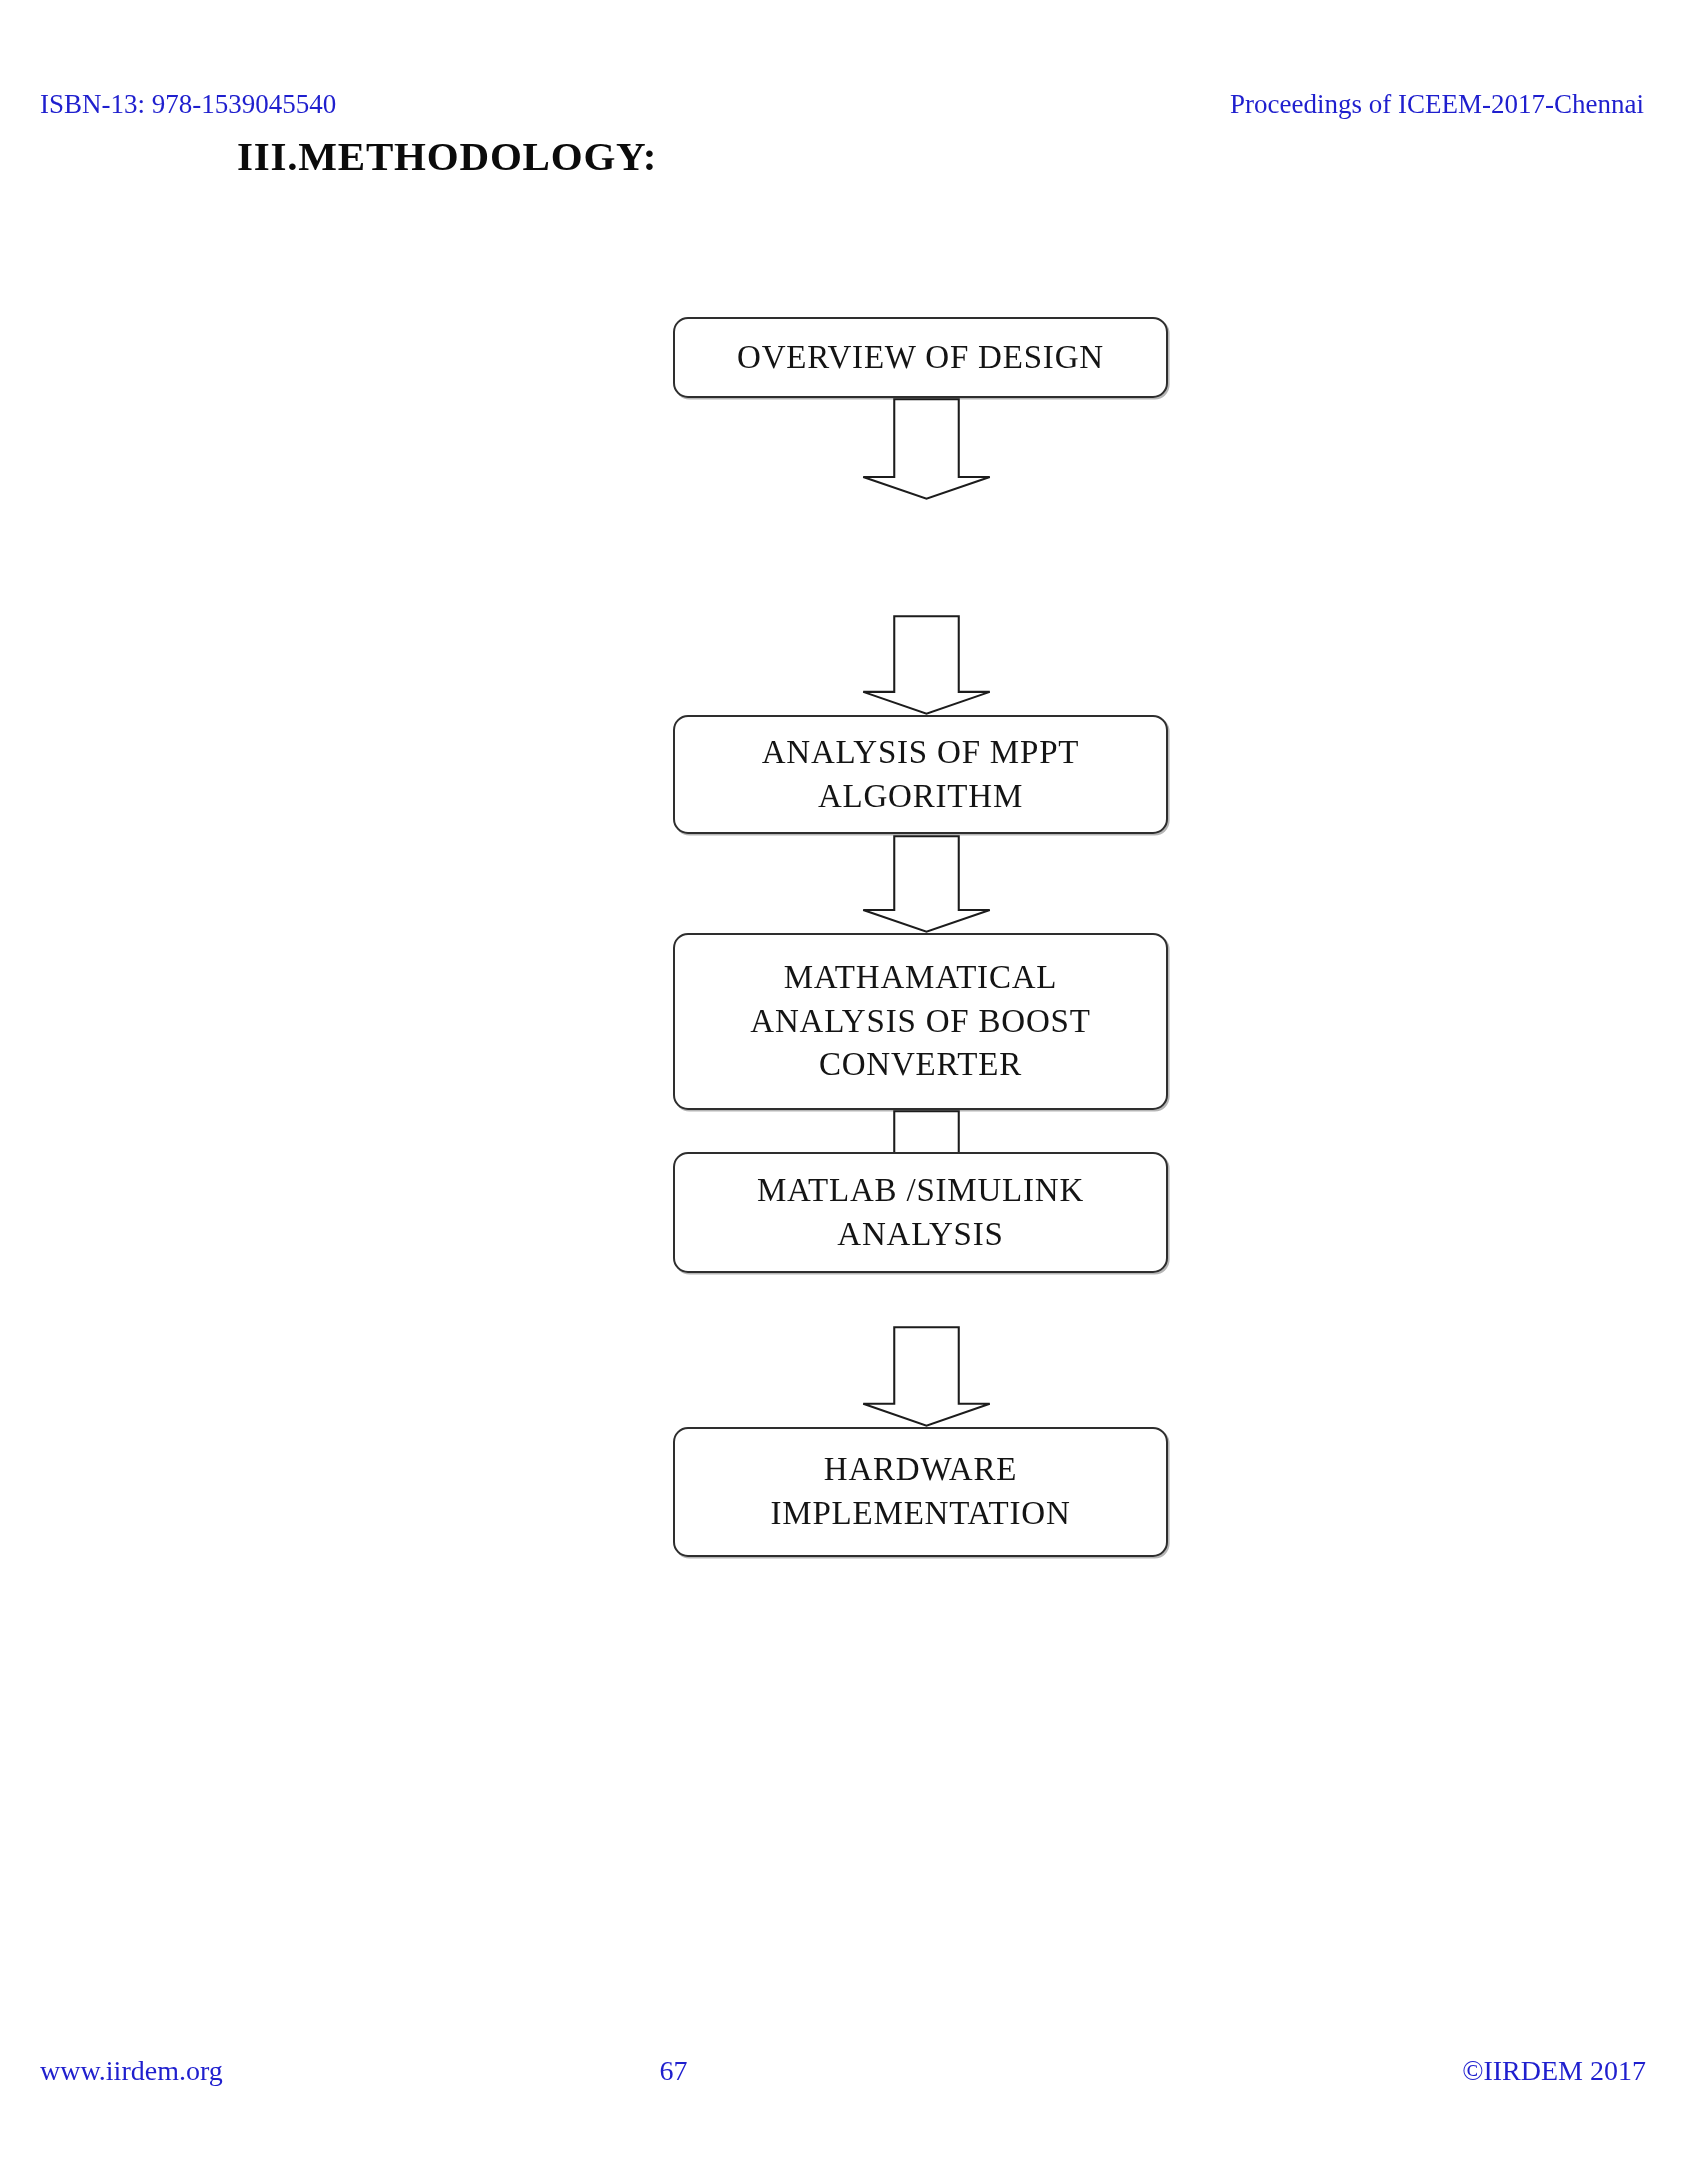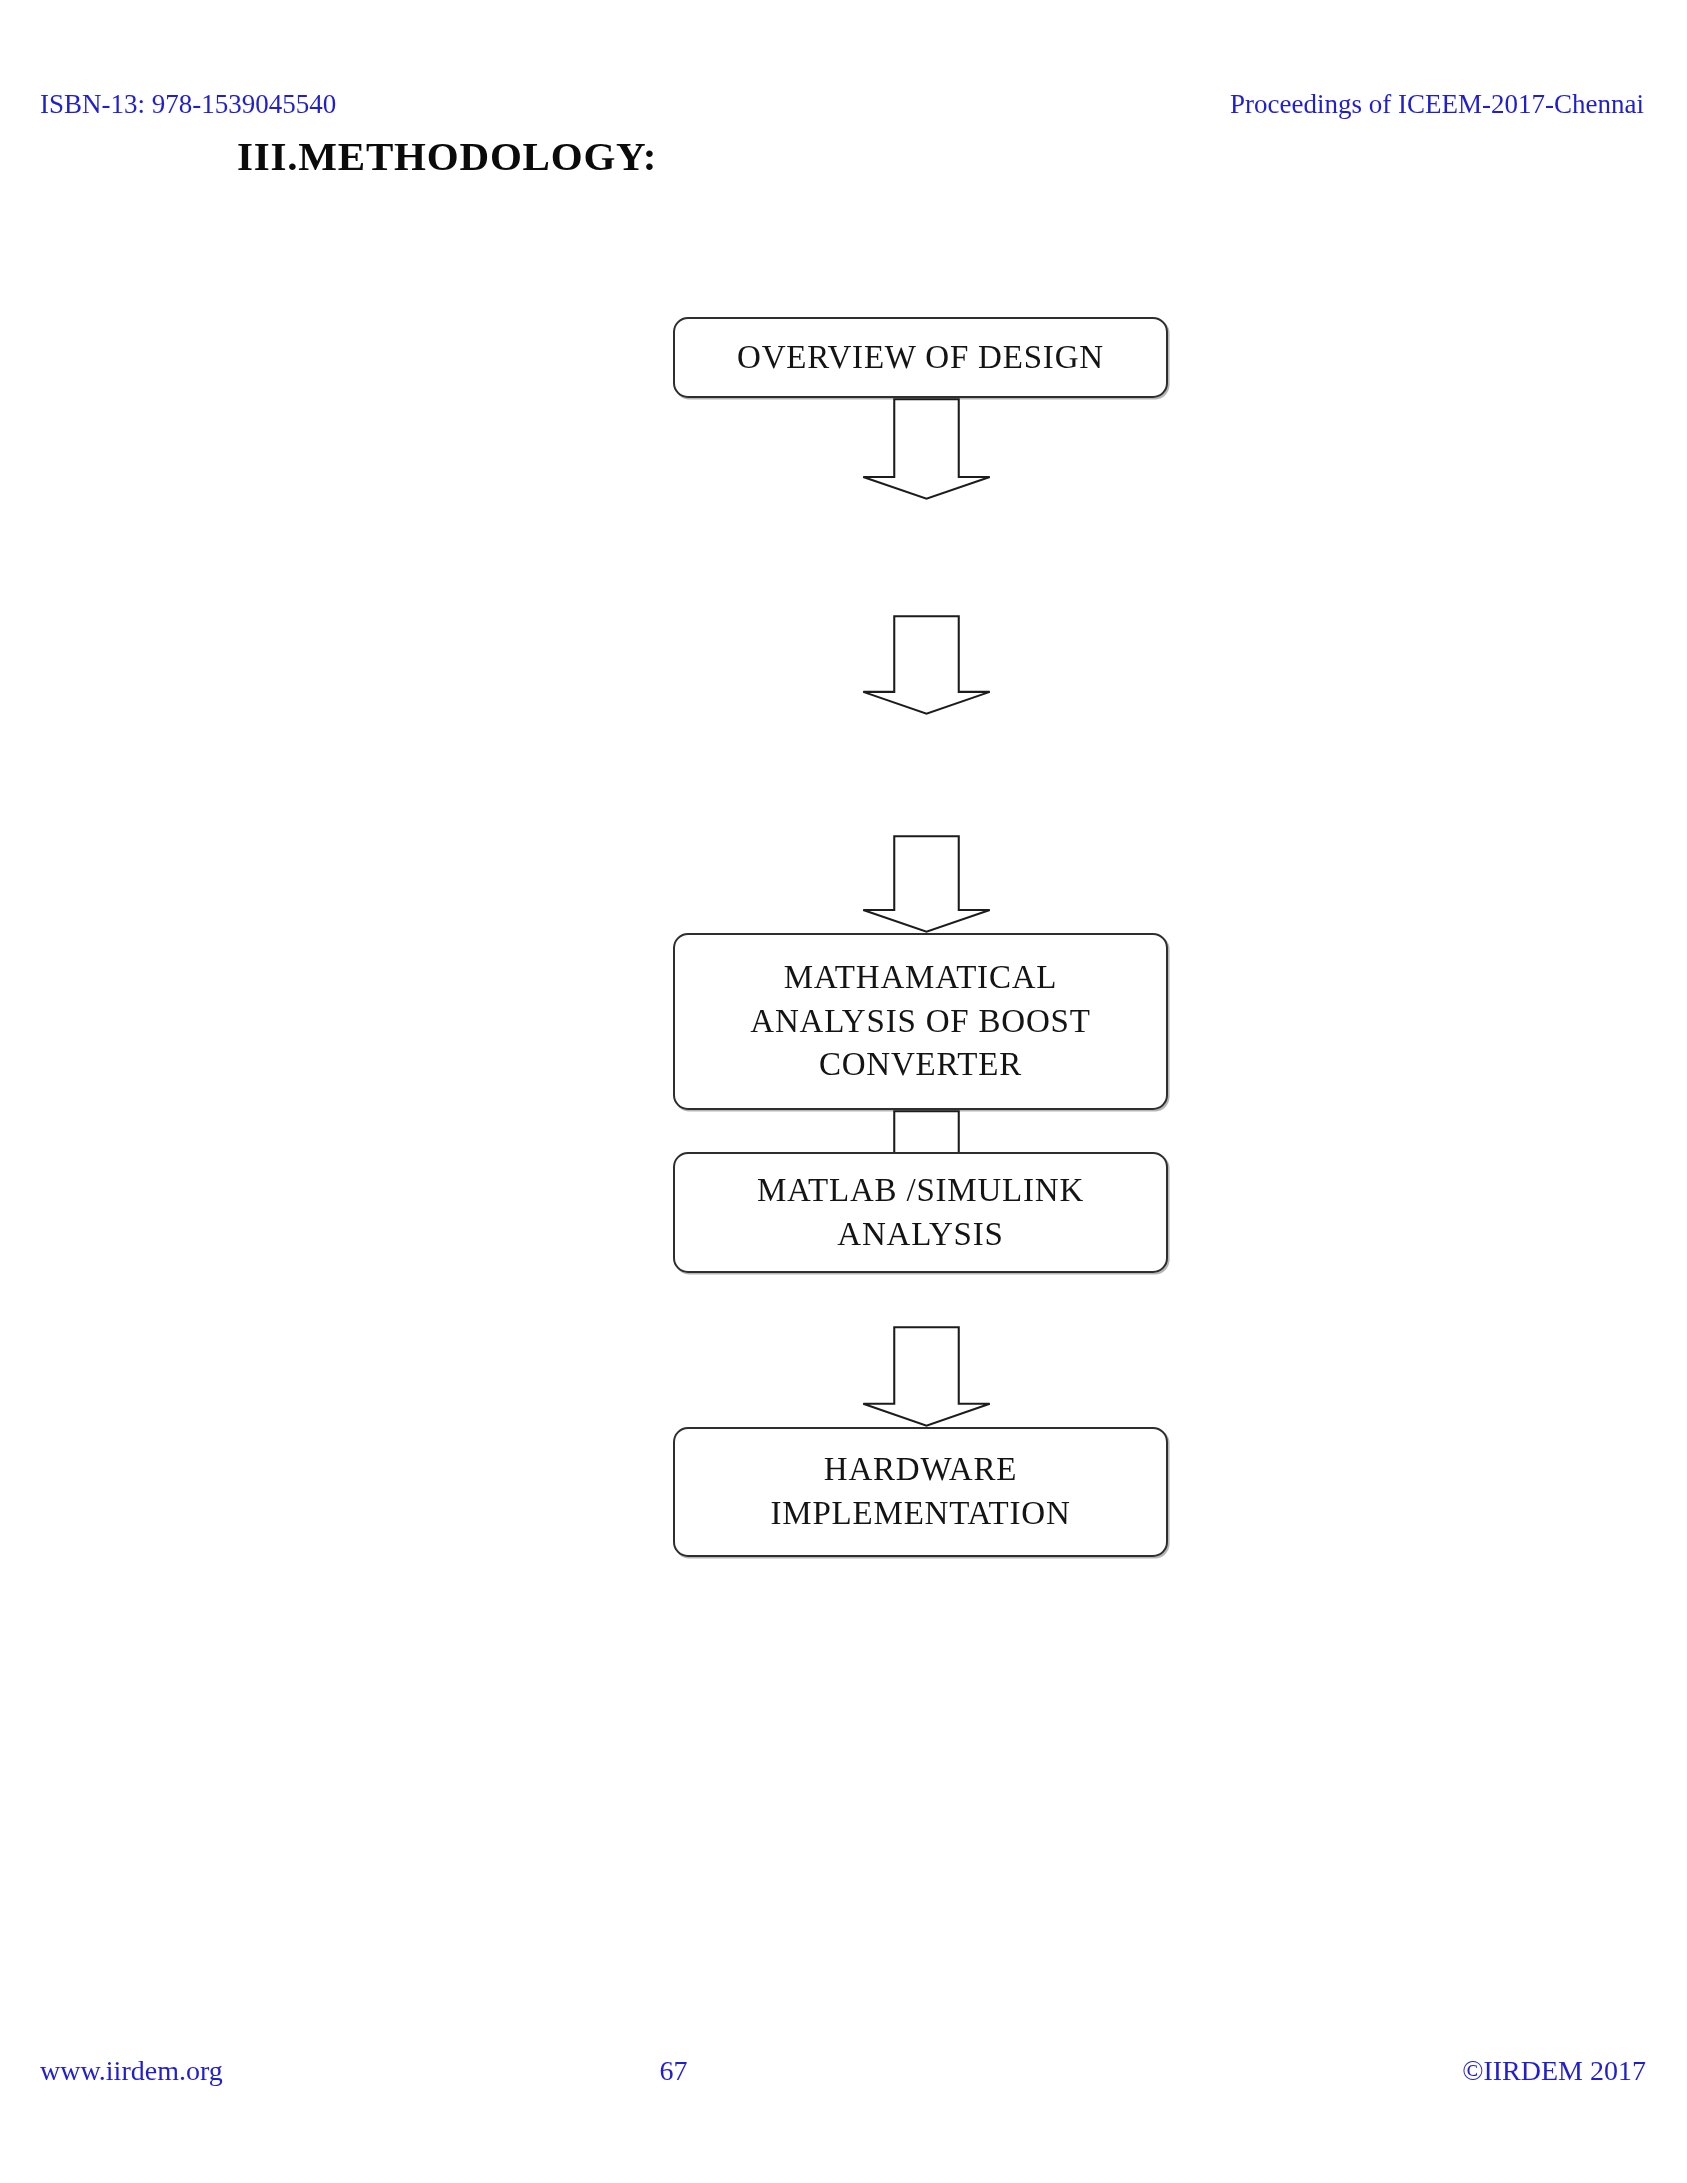--- a/index.html
+++ b/index.html
@@ -80,20 +80,22 @@
       </svg>
     </div>
 
 
     <div class="farrow arrow2">
       <svg viewBox="0 0 156 121" preserveAspectRatio="none" aria-hidden="true">
         <polygon points="39,1.5 117,1.5 117,93 154.5,93 78,119.5 1.5,93 39,93"></polygon>
       </svg>
     </div>
 
+    <div class="fbox box3">ANALYSIS OF MPPT
+ALGORITHM</div>
 
     <div class="farrow arrow3">
       <svg viewBox="0 0 156 119" preserveAspectRatio="none" aria-hidden="true">
         <polygon points="39,1.5 117,1.5 117,91 154.5,91 78,117.5 1.5,91 39,91"></polygon>
       </svg>
     </div>
 
     <div class="fbox box4">MATHAMATICAL
 ANALYSIS OF BOOST
 CONVERTER</div>

